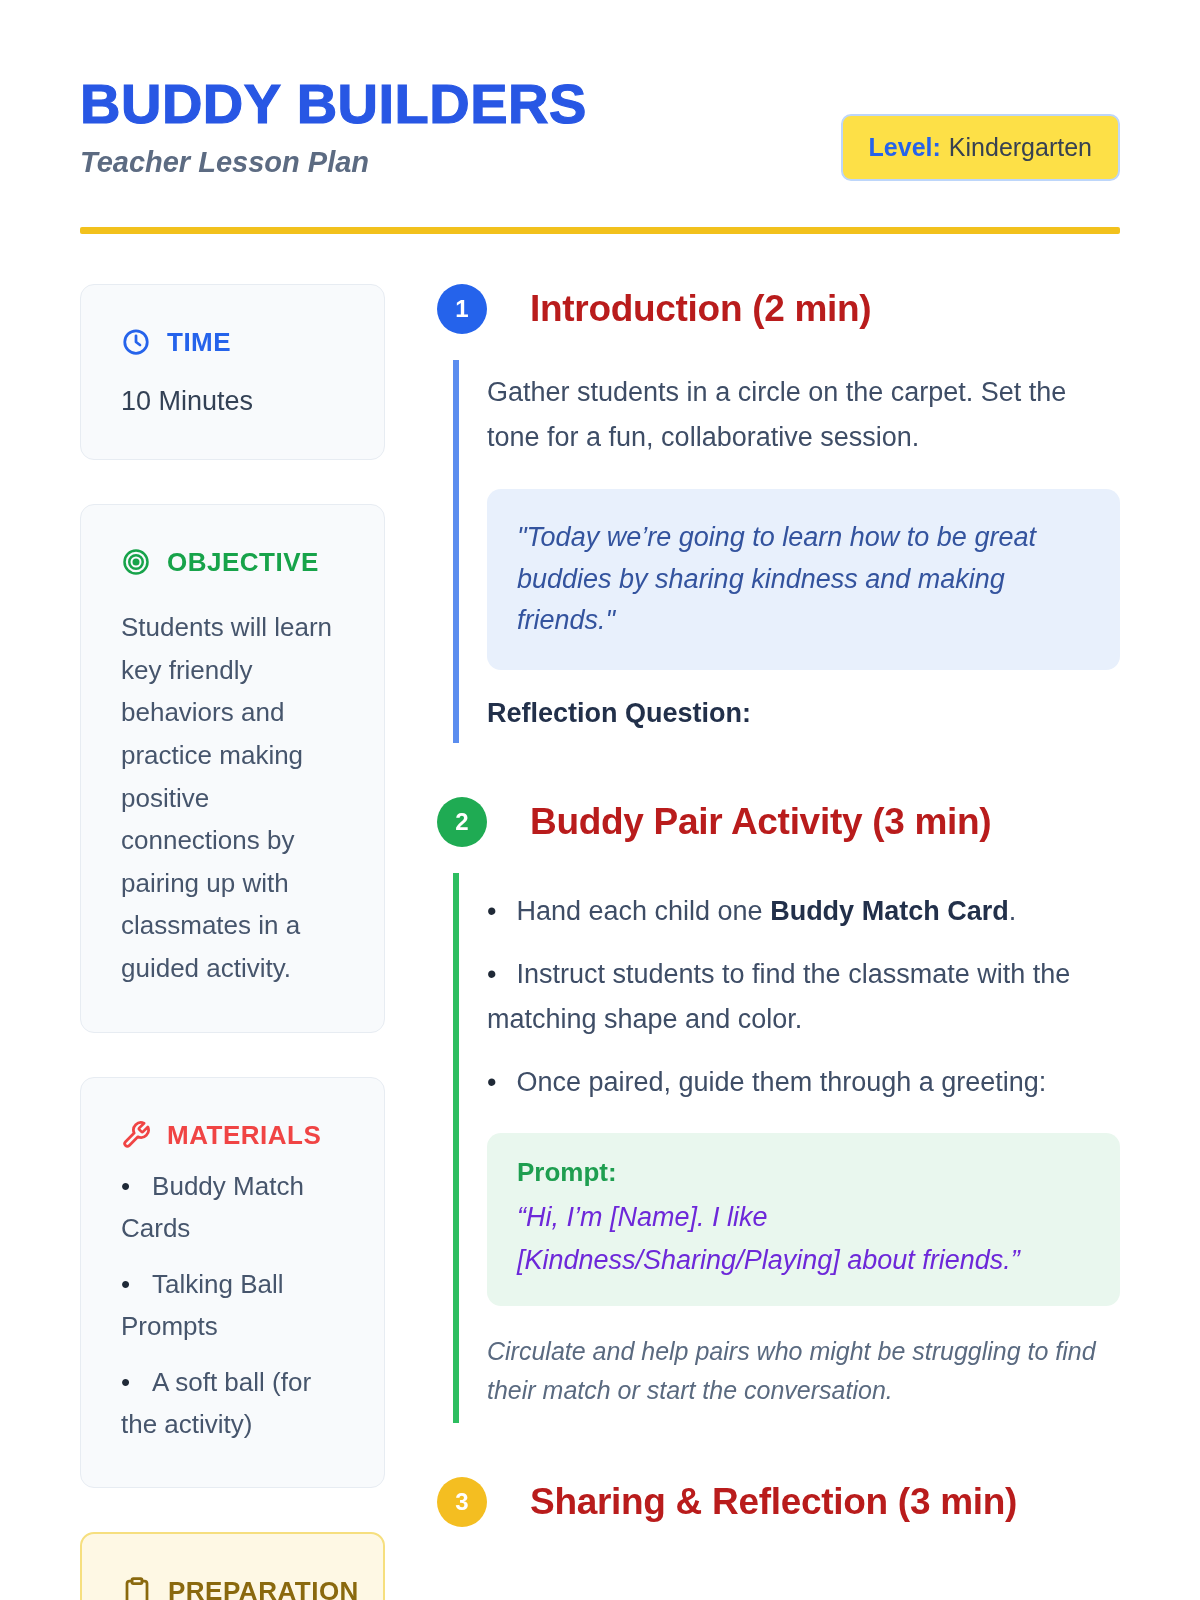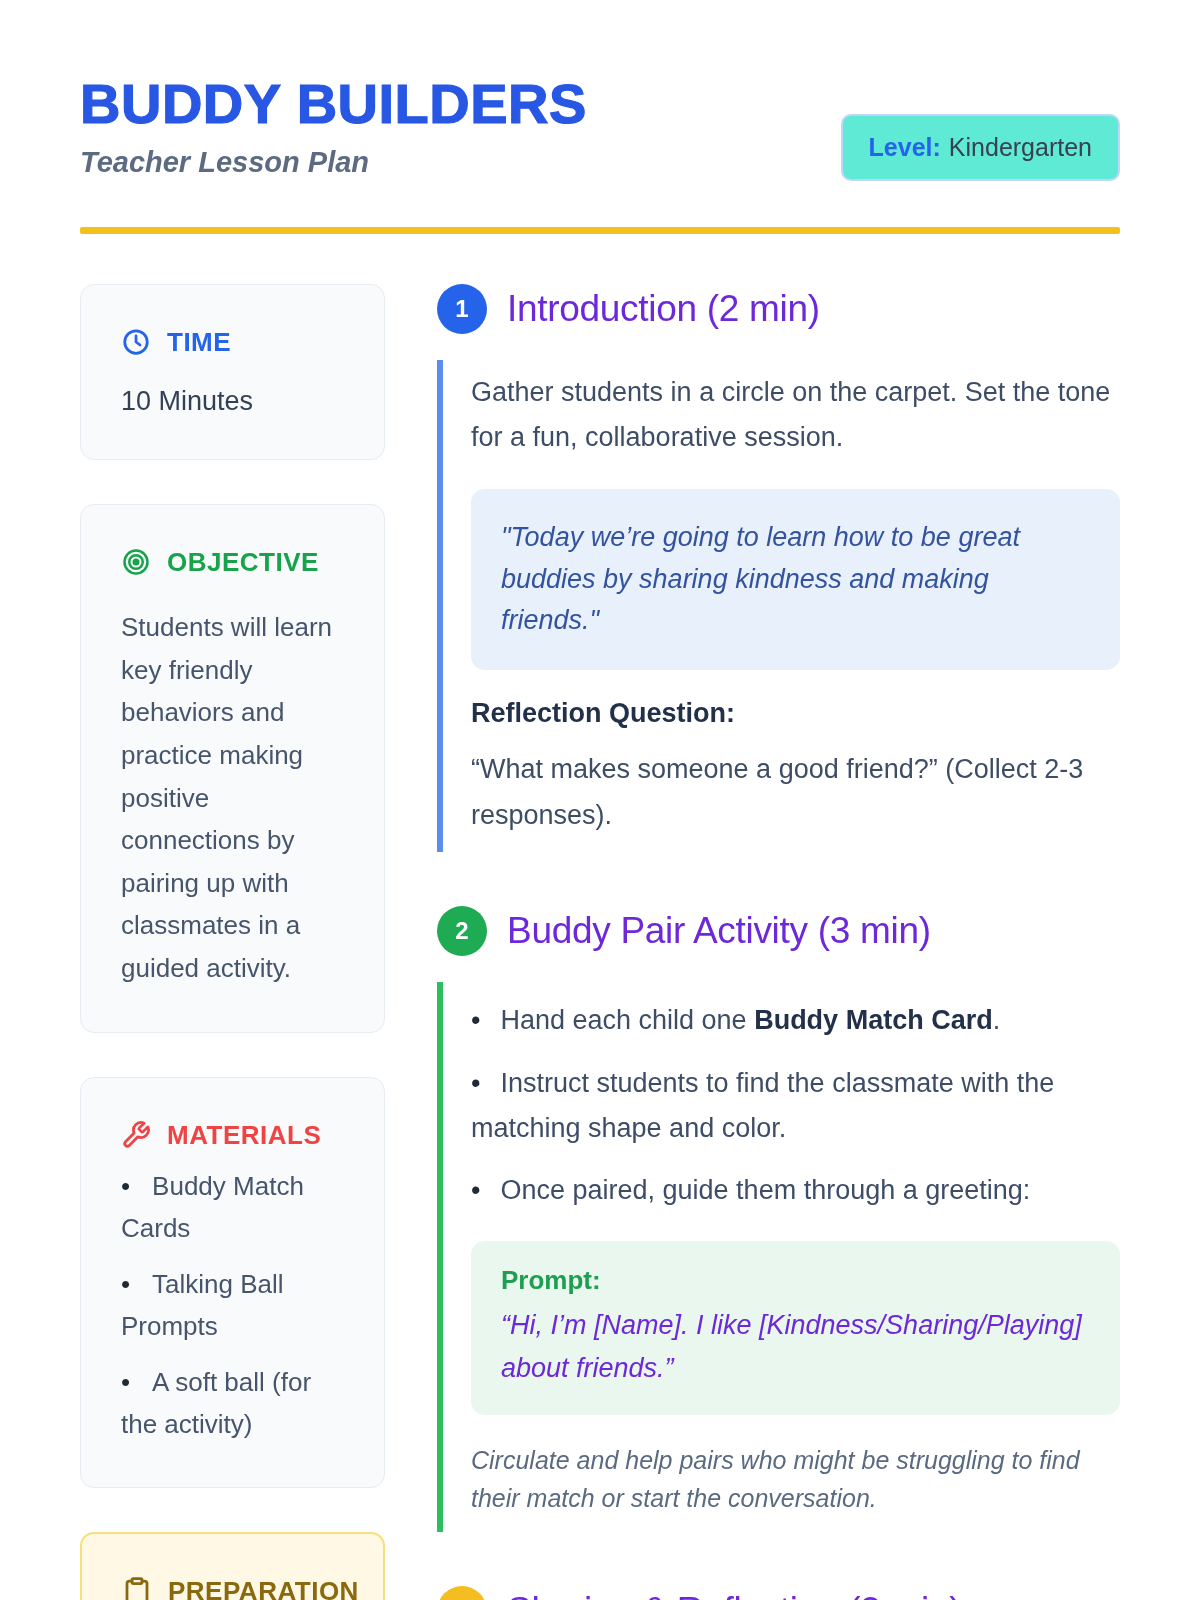--- a/index.html
+++ b/index.html
@@ -5,21 +5,21 @@
   * { margin:0; padding:0; box-sizing:border-box; }
   html,body { width:1200px; height:1600px; background:#ffffff; overflow:hidden;
     font-family:"Liberation Sans","DejaVu Sans",sans-serif; }
   .page { width:1200px; height:1600px; padding:74px 80px 0 80px; }
 
   
   header { display:flex; justify-content:space-between; align-items:center; }
   .title { font-size:56px; font-weight:900; letter-spacing:.5px; color:#2857E4;
     -webkit-text-stroke:1.2px #2857E4; line-height:1.0; }
   .subtitle { margin-top:14px; font-size:29px; font-style:italic; font-weight:700; color:#5C6B82; }
-  .level-badge { margin-top:40px; background:#5eead4; border:2px solid #BDD6FA; border-radius:10px;
+  .level-badge { margin-top:40px; background:#fde047; border:2px solid #BDD6FA; border-radius:10px;
     padding:17px 26px; font-size:25px; color:#374151; white-space:nowrap; }
   .level-badge .lab { color:#2563EB; font-weight:700; margin-right:8px; }
   .divider { margin-top:46px; height:7px; background:#F2C11C; border-radius:2px; }
 
   
   .content { display:flex; gap:52px; margin-top:50px; }
   .sidebar { width:305px; flex:0 0 305px; display:flex; flex-direction:column; gap:44px; }
   .main { flex:1; min-width:0; }
 
   
@@ -36,22 +36,22 @@
   .card .dot { margin-right:22px; color:#1F2937; }
   .card-prep { background:#FEF8E4; border:2px solid #F6DF7E; }
 
   
   .section { margin-top:0; }
   .section + .section { margin-top:54px; }
   .sec-head { display:flex; align-items:center; gap:20px; }
   .num { width:50px; height:50px; border-radius:50%; color:#ffffff; font-size:24px; font-weight:700;
     display:flex; align-items:center; justify-content:center; flex:0 0 50px; }
   .num-1 { background:#2563EB; } .num-2 { background:#1FAB53; } .num-3 { background:#F4BE21; }
-  .sec-title { font-size:37px; font-weight:400; letter-spacing:-.3px; color:#6d28d9; }
-  .sec-body { margin-top:26px; border-left:6px solid; padding:10px 0 14px 28px; }
+  .sec-title { font-size:37px; font-weight:700; letter-spacing:-.3px; color:#b91c1c;margin-left:23px; }
+  .sec-body { margin-top:26px; border-left:6px solid; padding:10px 0 14px 28px;margin-left:16px; }
   .bl-blue { border-left-color:#5B8DEF; } .bl-green { border-left-color:#2DBE60; }
   .p { font-size:27px; line-height:1.68; color:#3E4D66; }
   .p strong, .strong { color:#22304A; font-weight:700; }
   .q-label { margin-top:28px; font-size:27px; font-weight:700; color:#22304A; }
   .quote-box { margin:28px 0; background:#E8F0FC; border-radius:14px; padding:28px 30px;
     font-size:27px; font-style:italic; color:#33539E; line-height:1.55; }
   .li-main { margin-top:18px; font-size:27px; line-height:1.66; color:#3E4D66; }
   .li-main:first-child { margin-top:6px; }
   .li-main .dot { margin-right:20px; color:#1F2937; }
   .prompt-box { margin-top:28px; background:#E9F7EE; border-radius:14px; padding:24px 30px; }
@@ -132,21 +132,20 @@
 
       <section class="section">
         <div class="sec-head">
           <div class="num num-1">1</div>
           <div class="sec-title">Introduction (2 min)</div>
         </div>
         <div class="sec-body bl-blue">
           <div class="p">Gather students in a circle on the carpet. Set the tone for a fun, collaborative session.</div>
           <div class="quote-box">"Today we’re going to learn how to be great buddies by sharing kindness and making friends."</div>
           <div class="q-label">Reflection Question:</div>
-          <div class="p" style="margin-top:18px;">“What makes someone a good friend?” (Collect 2-3 responses).</div>
         </div>
       </section>
 
       <section class="section">
         <div class="sec-head">
           <div class="num num-2">2</div>
           <div class="sec-title">Buddy Pair Activity (3 min)</div>
         </div>
         <div class="sec-body bl-green">
           <div class="li-main"><span class="dot">•</span><span>Hand each child one </span><span class="strong">Buddy Match Card</span><span>.</span></div>

